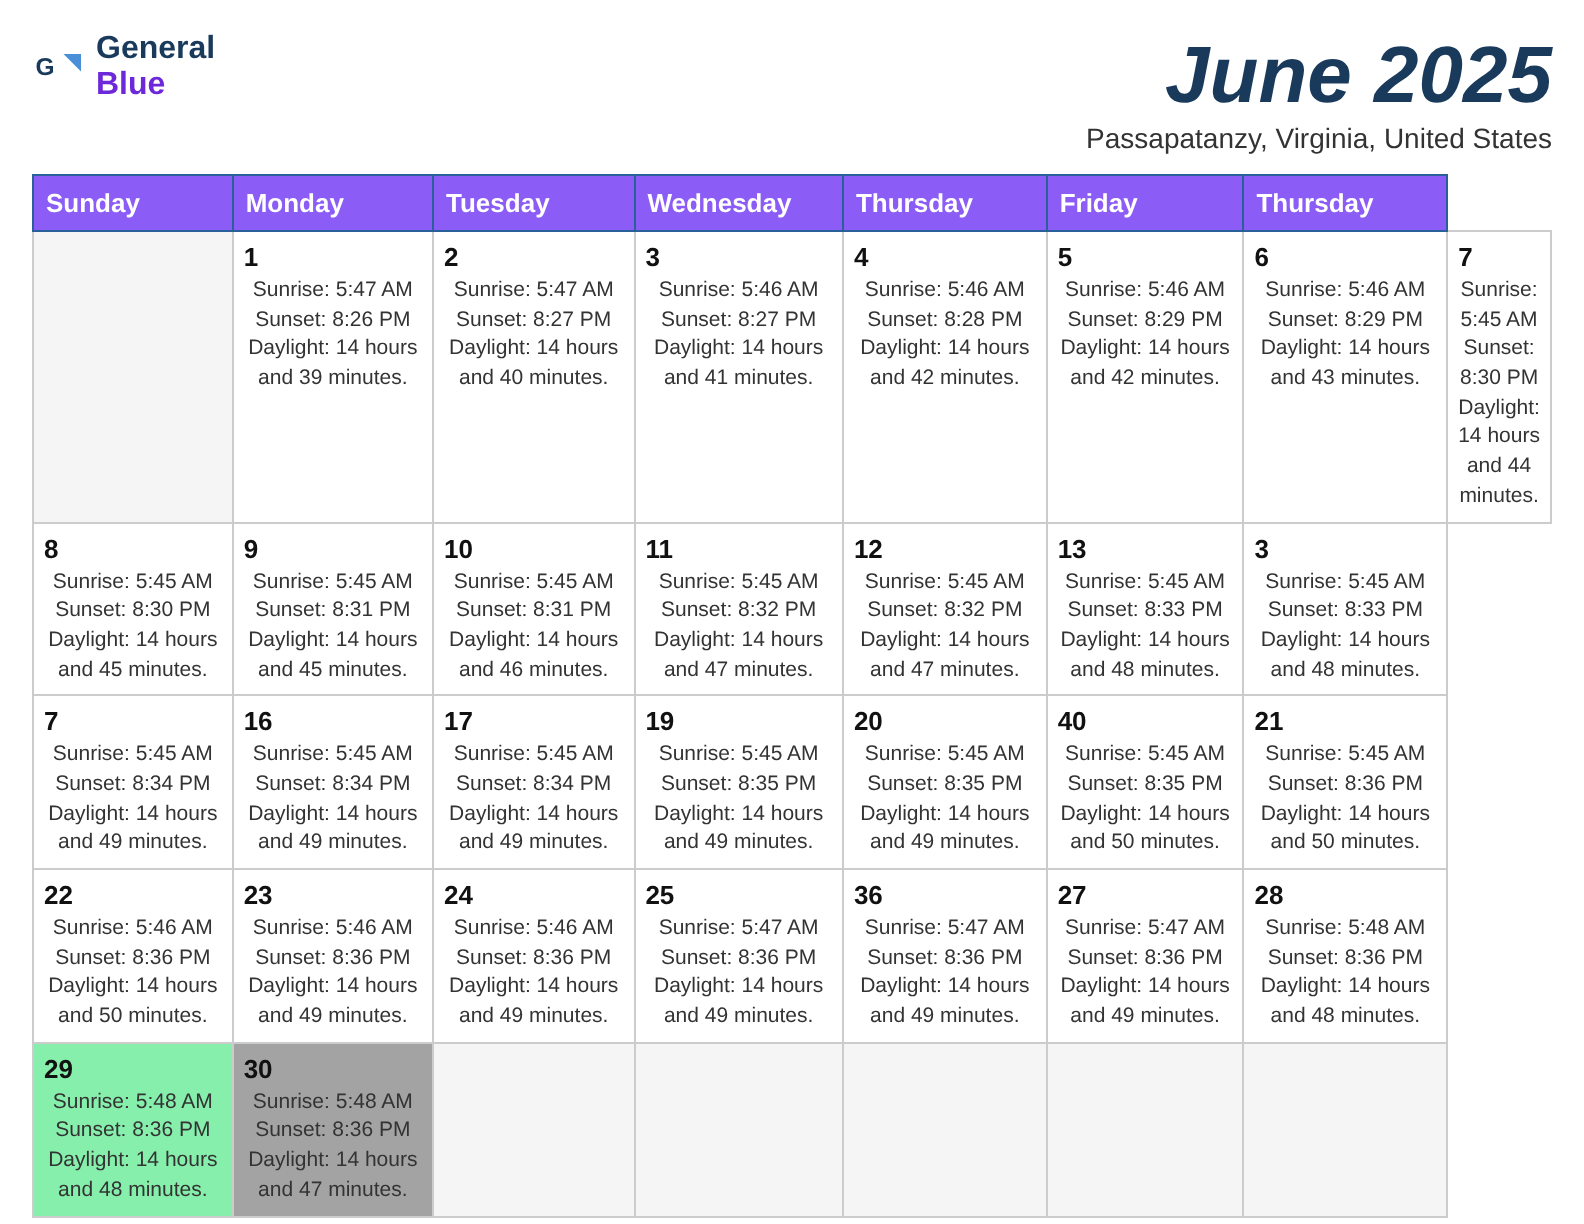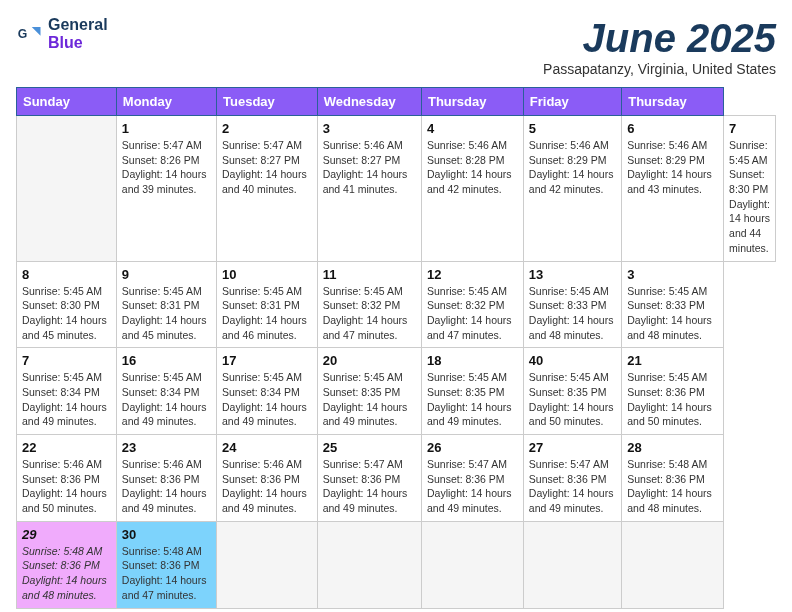--- a/index.html
+++ b/index.html
@@ -70,20 +70,21 @@
     .day-number {
       font-size: 13px;
       font-weight: bold;
       color: #111;
       margin-bottom: 2px;
     }
     .day-detail {
       color: #333;
       font-size: 10.5px;
       line-height: 1.4;
+      text-align: center;
     }
   </style>
 </head>
 <body>
 
 <div class="header-area">
   <div class="logo">
     <svg class="logo-icon" viewBox="0 0 32 32">
       <text x="2" y="20" font-size="14" font-weight="bold" fill="#1a3a5c">G</text>
       <polygon points="18,8 28,8 28,18" fill="#4a90d9"></polygon>
@@ -180,28 +181,28 @@
         </td>
         <td>
           <div class="day-number">16</div>
           <div class="day-detail">Sunrise: 5:45 AM<br>Sunset: 8:34 PM<br>Daylight: 14 hours and 49 minutes.</div>
         </td>
         <td>
           <div class="day-number">17</div>
           <div class="day-detail">Sunrise: 5:45 AM<br>Sunset: 8:34 PM<br>Daylight: 14 hours and 49 minutes.</div>
         </td>
         <td>
+          <div class="day-number">19</div>
+          <div class="day-detail">Sunrise: 5:45 AM<br>Sunset: 8:35 PM<br>Daylight: 14 hours and 49 minutes.</div>
+        </td>
+        <td>
           <div class="day-number">20</div>
           <div class="day-detail">Sunrise: 5:45 AM<br>Sunset: 8:35 PM<br>Daylight: 14 hours and 49 minutes.</div>
         </td>
         <td>
-          <div class="day-number">18</div>
-          <div class="day-detail">Sunrise: 5:45 AM<br>Sunset: 8:35 PM<br>Daylight: 14 hours and 49 minutes.</div>
-        </td>
-        <td>
           <div class="day-number">40</div>
           <div class="day-detail">Sunrise: 5:45 AM<br>Sunset: 8:35 PM<br>Daylight: 14 hours and 50 minutes.</div>
         </td>
         <td>
           <div class="day-number">21</div>
           <div class="day-detail">Sunrise: 5:45 AM<br>Sunset: 8:36 PM<br>Daylight: 14 hours and 50 minutes.</div>
         </td>
       </tr>
       <tr>
         <td>
@@ -214,38 +215,38 @@
         </td>
         <td>
           <div class="day-number">24</div>
           <div class="day-detail">Sunrise: 5:46 AM<br>Sunset: 8:36 PM<br>Daylight: 14 hours and 49 minutes.</div>
         </td>
         <td>
           <div class="day-number">25</div>
           <div class="day-detail">Sunrise: 5:47 AM<br>Sunset: 8:36 PM<br>Daylight: 14 hours and 49 minutes.</div>
         </td>
         <td>
-          <div class="day-number">26</div>
+          <div class="day-number">36</div>
           <div class="day-detail">Sunrise: 5:47 AM<br>Sunset: 8:36 PM<br>Daylight: 14 hours and 49 minutes.</div>
         </td>
         <td>
           <div class="day-number">27</div>
           <div class="day-detail">Sunrise: 5:47 AM<br>Sunset: 8:36 PM<br>Daylight: 14 hours and 49 minutes.</div>
         </td>
         <td>
           <div class="day-number">28</div>
           <div class="day-detail">Sunrise: 5:48 AM<br>Sunset: 8:36 PM<br>Daylight: 14 hours and 48 minutes.</div>
         </td>
       </tr>
       <tr>
-        <td style="background: #f0abfc; font-style: italic;">
+        <td style="background: #86efac;">
           <div class="day-number">29</div>
           <div class="day-detail">Sunrise: 5:48 AM<br>Sunset: 8:36 PM<br>Daylight: 14 hours and 48 minutes.</div>
         </td>
-        <td style="background: #7dd3fc;">
+        <td style="background: #a3a3a3;">
           <div class="day-number">30</div>
           <div class="day-detail">Sunrise: 5:48 AM<br>Sunset: 8:36 PM<br>Daylight: 14 hours and 47 minutes.</div>
         </td>
         <td class="empty" style="background: rgb(245, 245, 245);"></td>
         <td class="empty" style="background: rgb(245, 245, 245);"></td>
         <td class="empty" style="background: rgb(245, 245, 245);"></td>
         <td class="empty" style="background: rgb(245, 245, 245);"></td>
         <td class="empty" style="background: rgb(245, 245, 245);"></td>
       </tr>
     </tbody>

